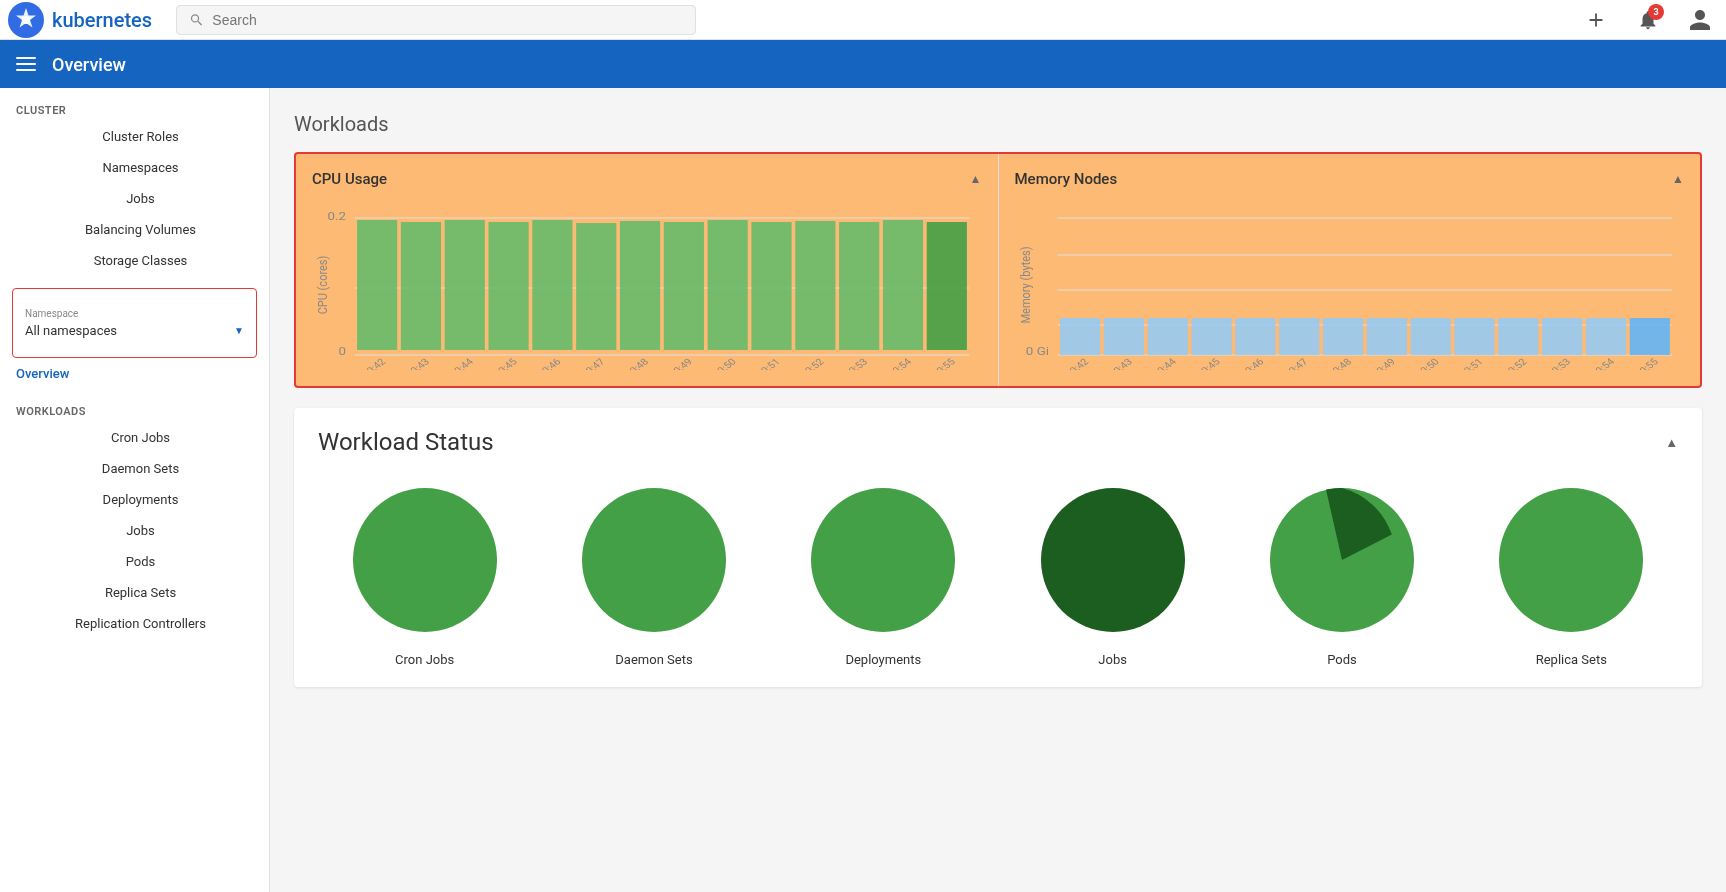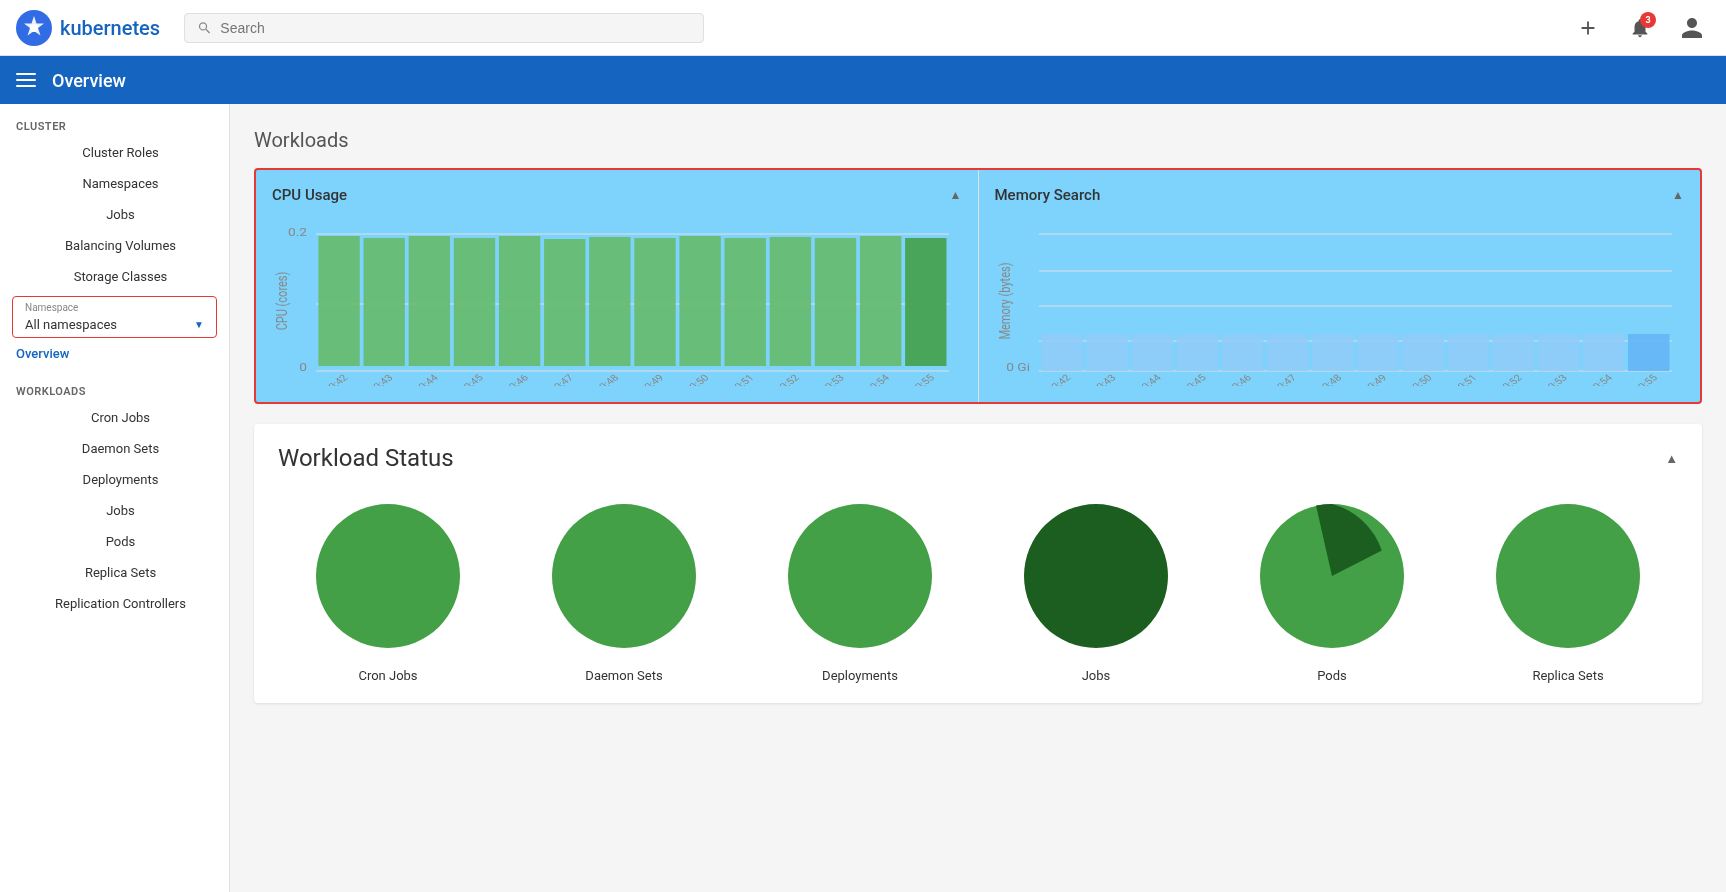--- a/index.html
+++ b/index.html
@@ -1,24 +1,24 @@
 <!DOCTYPE html>
 <html><head>
   <meta charset="utf-8">
   <style>
     * { box-sizing: border-box; margin: 0; padding: 0; }
     body { font-family: 'Roboto', Arial, sans-serif; font-size: 13px; background: #f5f5f5; color: #333; display: flex; flex-direction: column; height: 100vh; overflow: hidden; }
 
     
     .topbar {
       background: #fff;
-      height: 56px;
-      display: flex;
-      align-items: center;
-      padding: 0 16px;
+      height: 40px;
+      display: flex;
+      align-items: center;
+      padding: 0 8px;
       border-bottom: 1px solid #e0e0e0;
       flex-shrink: 0;
       z-index: 10;
     }
     .topbar-logo {
       display: flex;
       align-items: center;
       gap: 8px;
       margin-right: 24px;
     }
@@ -116,21 +116,21 @@
 
     
     .main-layout {
       display: flex;
       flex: 1;
       overflow: hidden;
     }
 
     
     .sidebar {
-      width: 230px;
+      width: 270px;
       background: #fff;
       border-right: 1px solid #e0e0e0;
       flex-shrink: 0;
       overflow-y: auto;
       padding-bottom: 20px;
     }
     .sidebar-section-label {
       font-size: 11px;
       font-weight: 600;
       color: #666;
@@ -142,24 +142,24 @@
       padding: 8px 16px 8px 28px;
       cursor: pointer;
       font-size: 13px;
       color: #333;
       transition: background 0.15s;
       text-align: center;
     }
 
     
     .namespace-box {
-      margin: 4px 12px 0 12px;
+      margin: 12px 12px 0 12px;
       border: 1.5px solid #e53935;
       border-radius: 4px;
-      padding: 5px 12px;
+      padding: 19px 12px;
     }
     .namespace-label {
       font-size: 10px;
       color: #888;
       margin-bottom: 4px;
     }
     .namespace-select {
       display: flex;
       align-items: center;
       justify-content: space-between;
@@ -204,21 +204,21 @@
       color: #555;
       margin-bottom: 16px;
     }
 
     
     .charts-container {
       display: flex;
       gap: 0;
       border: 2px solid #e53935;
       border-radius: 4px;
-      background: #7dd3fc;
+      background: #fdba74;
       margin-bottom: 20px;
       overflow: hidden;
     }
     .chart-panel {
       flex: 1;
       padding: 16px;
       border-right: 1px solid #e0e0e0;
     }
     .chart-panel:last-child { border-right: none; }
     .chart-header {
@@ -413,21 +413,21 @@
             <text x="413" y="170" font-size="9" fill="#888" text-anchor="middle" transform="rotate(-45, 413, 170)">10:52</text>
             <text x="449" y="170" font-size="9" fill="#888" text-anchor="middle" transform="rotate(-45, 449, 170)">10:53</text>
             <text x="485" y="170" font-size="9" fill="#888" text-anchor="middle" transform="rotate(-45, 485, 170)">10:54</text>
             <text x="521" y="170" font-size="9" fill="#888" text-anchor="middle" transform="rotate(-45, 521, 170)">10:55</text>
           </svg>
         </div>
       </div>
 
       <div class="chart-panel">
         <div class="chart-header">
-          <span class="chart-title">Memory Search</span>
+          <span class="chart-title">Memory Nodes</span>
           <span class="chart-collapse-btn">▲</span>
         </div>
         <div class="chart-area">
           <svg width="100%" height="100%" viewBox="0 0 550 170" preserveAspectRatio="none">
 
             <text x="-85" y="12" font-size="11" fill="#888" transform="rotate(-90)" text-anchor="middle">Memory (bytes)</text>
             <text x="28" y="155" font-size="11" fill="#888" text-anchor="end">0 Gi</text>
 
             <line x1="35" y1="18" x2="540" y2="18" stroke="#e0e0e0" stroke-width="1"></line>
             <line x1="35" y1="55" x2="540" y2="55" stroke="#e0e0e0" stroke-width="1"></line>

